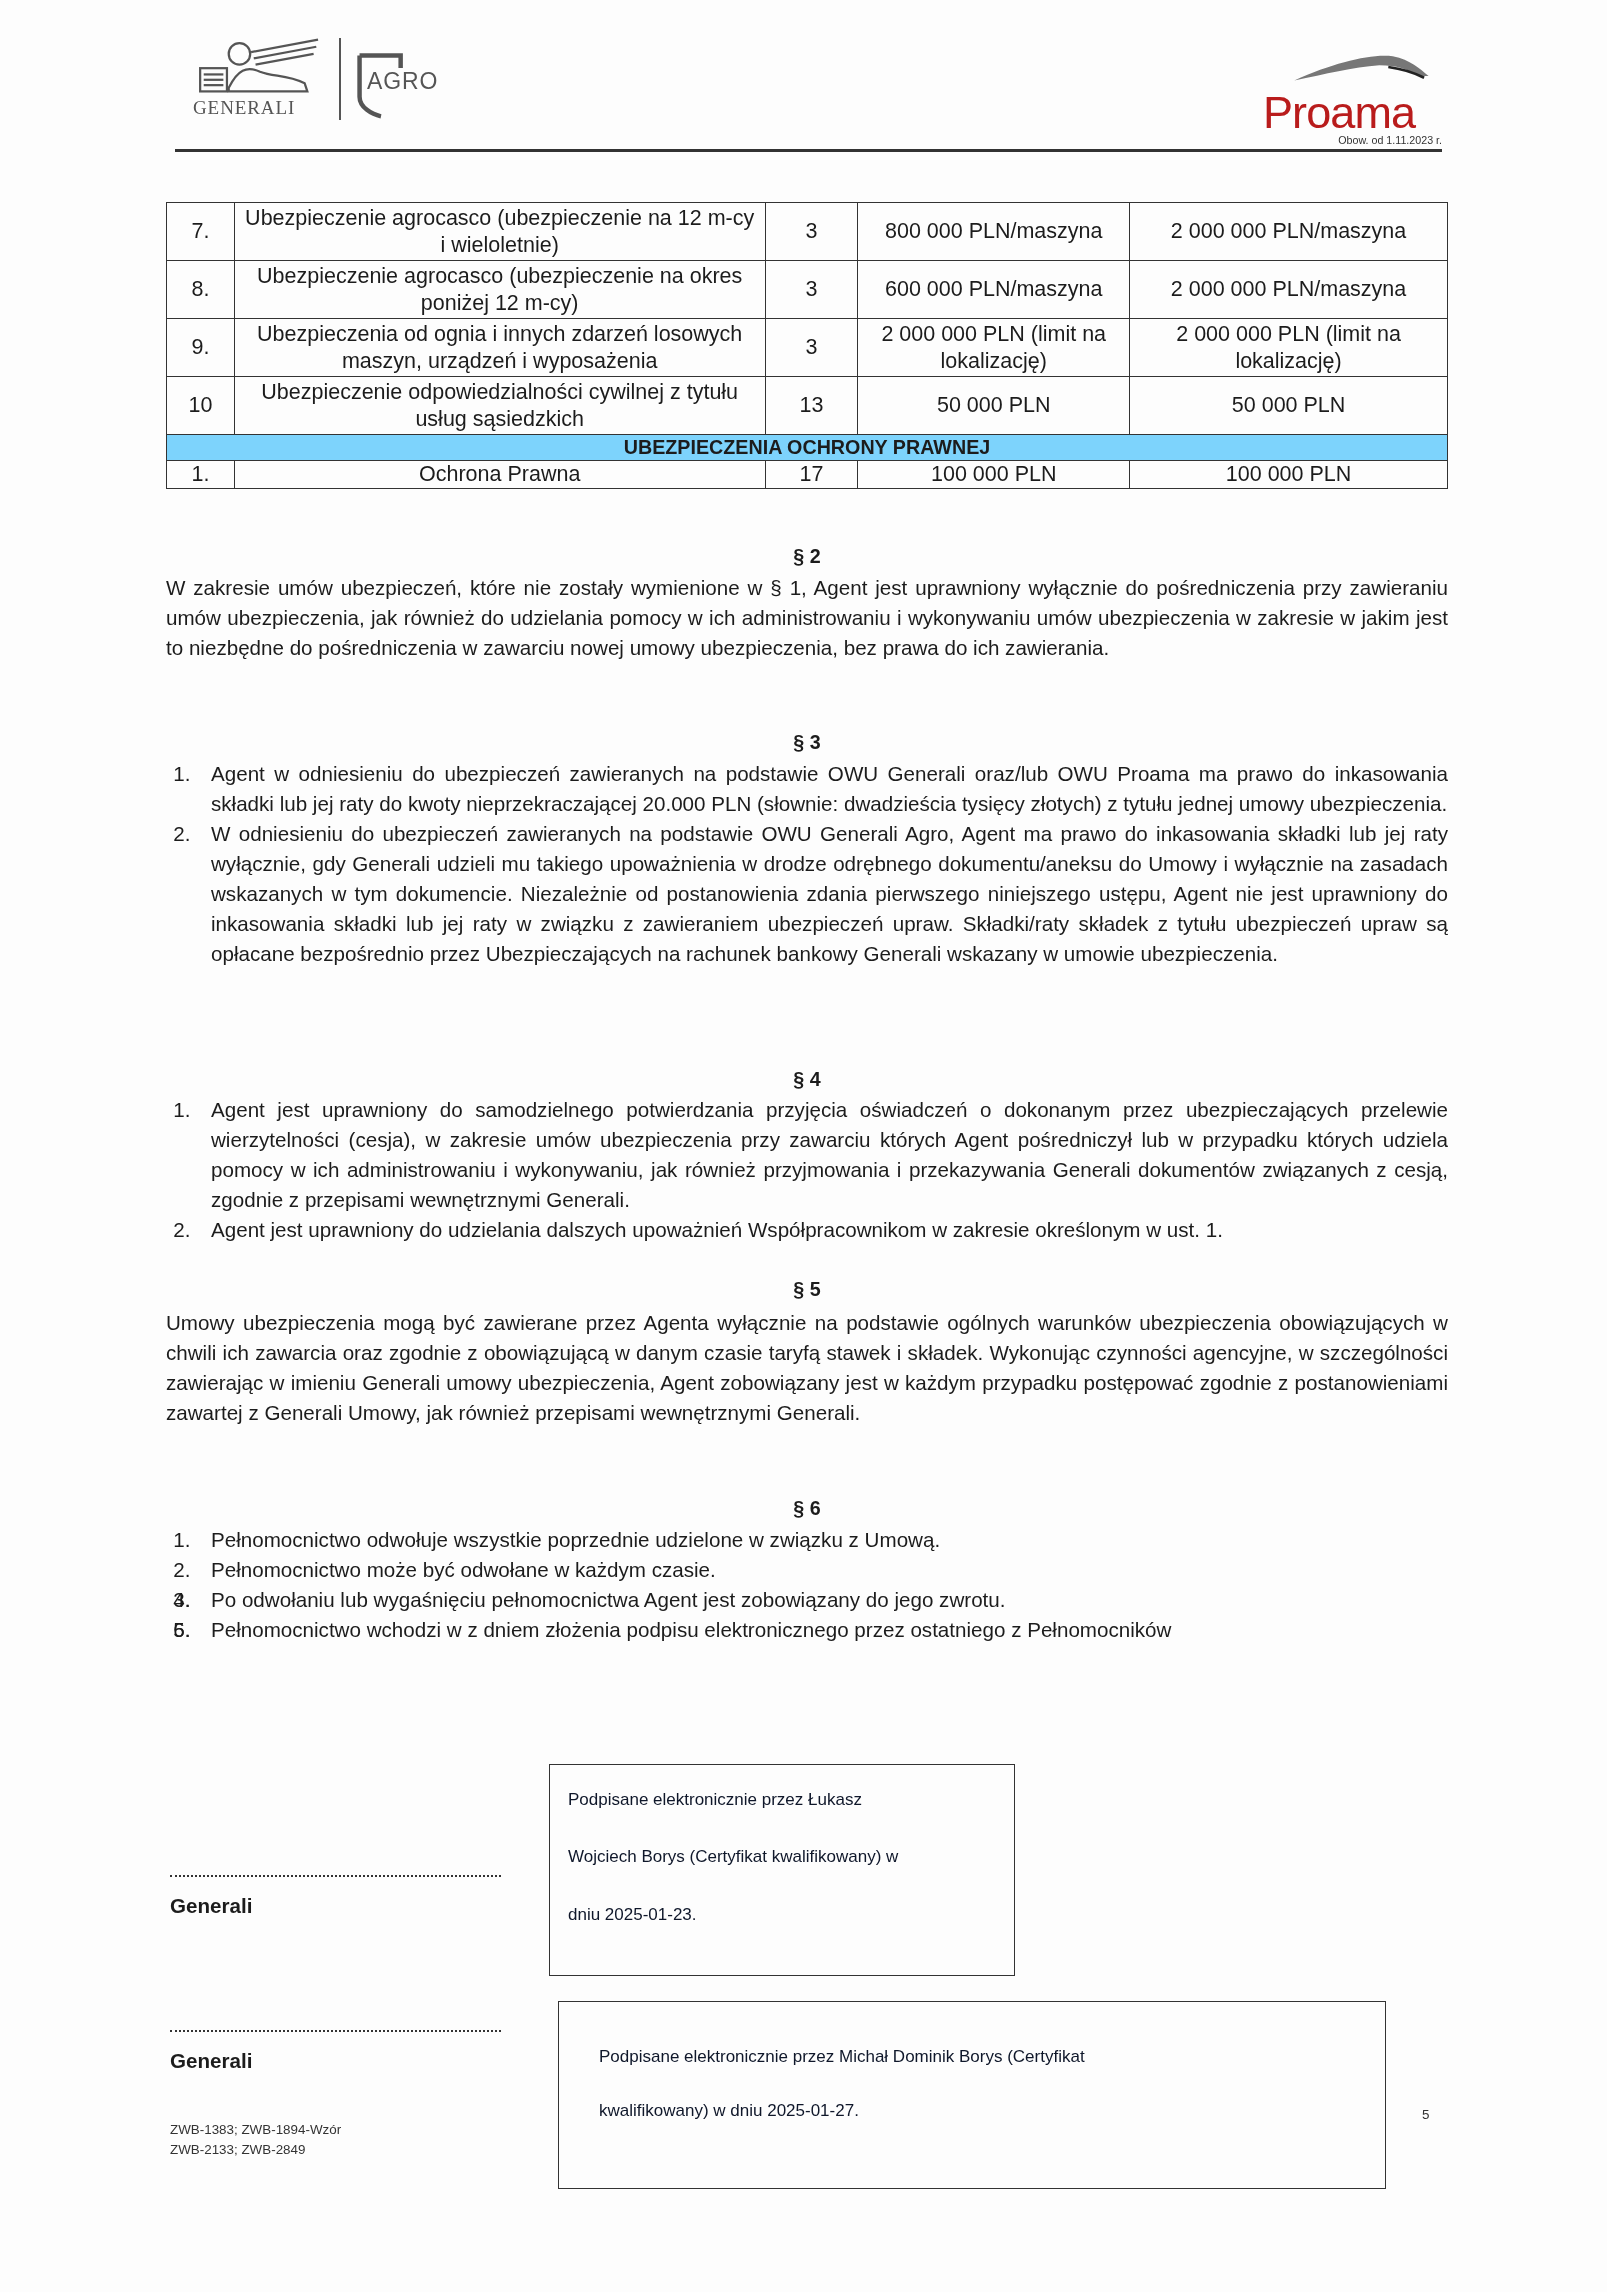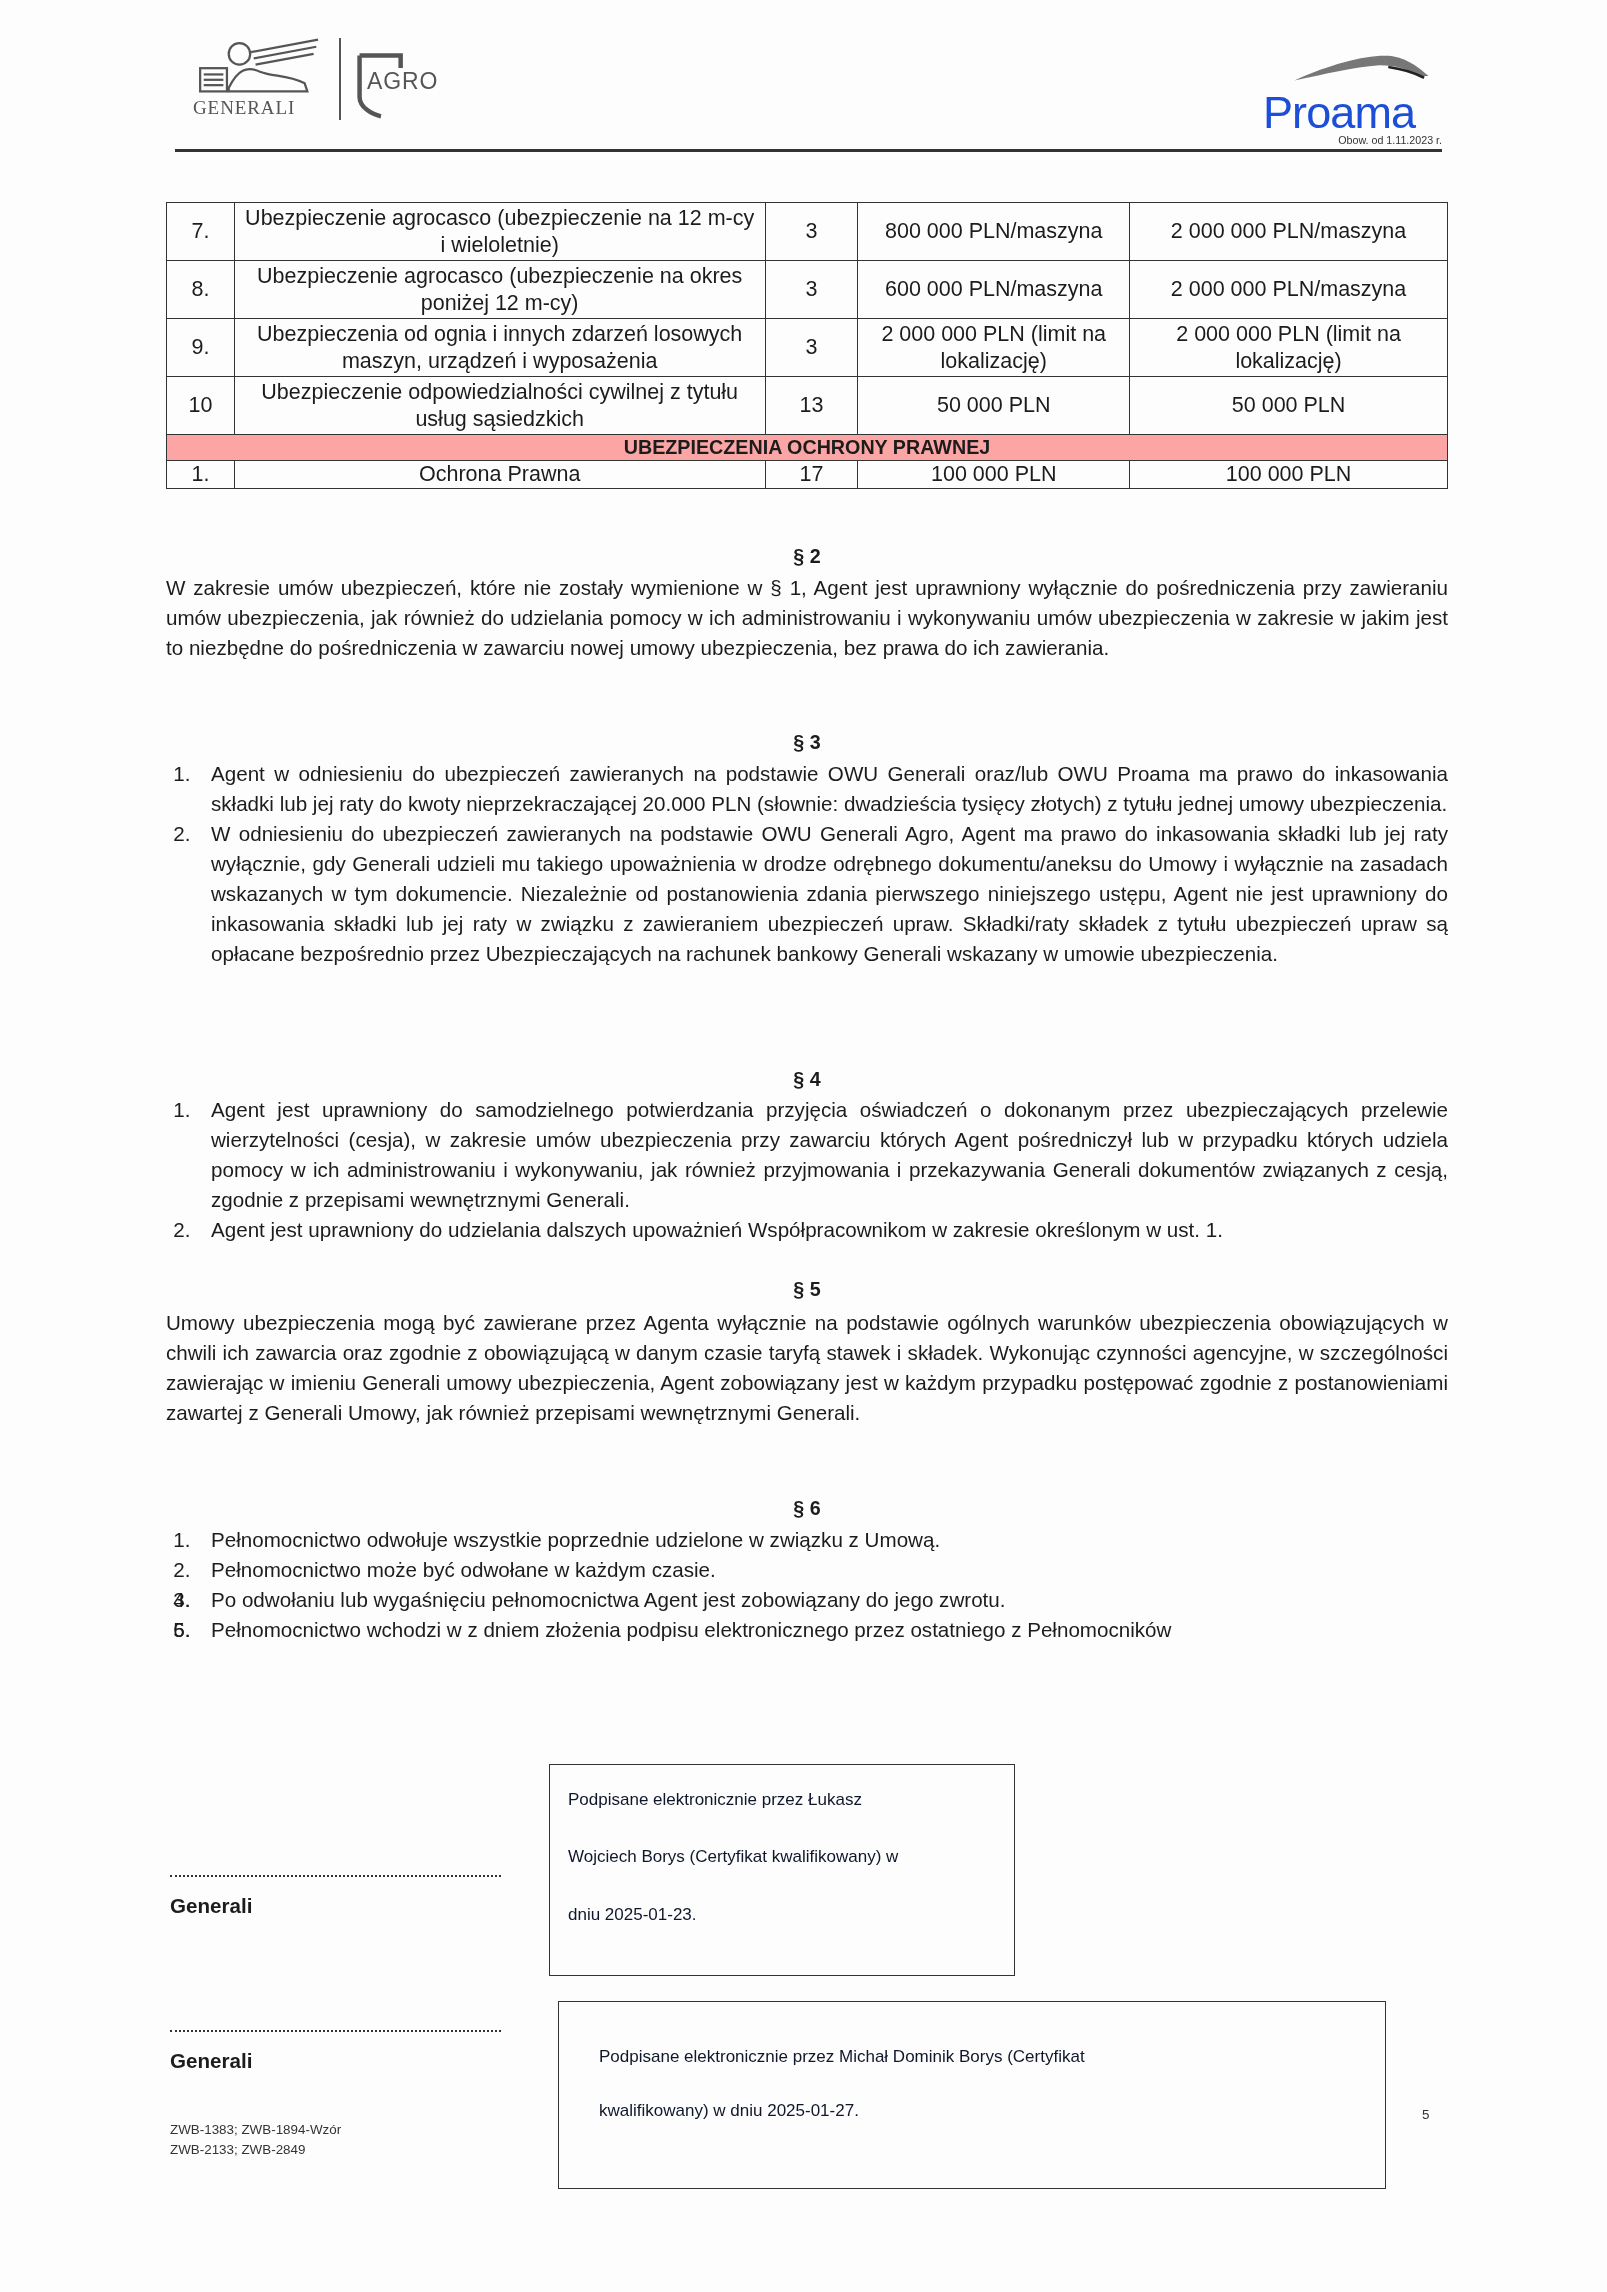--- a/index.html
+++ b/index.html
@@ -8,33 +8,33 @@
     font-family: "Liberation Sans", sans-serif; color: #1c1c1c; overflow: hidden;
   }
   .abs { position: absolute; }
   
   .logo-generali { left: 193px; top: 34px; width: 134px; height: 90px; }
   .logo-generali .word { position: absolute; left: 0; top: 63px; font-family: "Liberation Serif", serif; font-size: 19px; letter-spacing: 0.9px; color: #555; }
   .logo-divider { left: 339px; top: 38px; width: 1.8px; height: 82px; background: #555; }
   .logo-agro { left: 354px; top: 52px; width: 125px; height: 63px; }
   .logo-agro .word { position: absolute; left: 13px; top: 16px; font-family: Liberation Sans, sans-serif; font-size: 23px; color: #555; letter-spacing: 0.9px; }
   .logo-proama { left: 1263px; top: 49px; width: 179px; height: 90px; }
-  .logo-proama .word { position: absolute; left: 0px; top: 38px; font-size: 45px; color: #1d4ed8; letter-spacing: -0.9px; }
+  .logo-proama .word { position: absolute; left: 0px; top: 38px; font-size: 45px; color: #b91c1c; letter-spacing: -0.9px; }
   .effective-date { left: 1272px; top: 134px; width: 170px; text-align: right; font-size: 10.7px; color: #333; }
   .header-rule { left: 175px; top: 149px; width: 1267px; height: 2.7px; background: #333; }
 
   
   table.limits { position: absolute; left: 166px; top: 202px; width: 1282px; border-collapse: collapse; font-size: 21.5px; }
   table.limits td { border: 1.8px solid #333; text-align: center; vertical-align: middle; padding: 0 5.4px; line-height: 27px; }
   table.limits td.num { width: 56px; }
   table.limits td.name { width: 519px; }
   table.limits td.cls { width: 81px; }
   table.limits td.lim1 { width: 260px; }
   table.limits tr.r2 td { height: 57px; }
-  table.limits tr.section td { background: #fca5a5; font-weight: bold; height: 25px; line-height: 23px; font-size: 19.7px; }
+  table.limits tr.section td { background: #7dd3fc; font-weight: bold; height: 25px; line-height: 23px; font-size: 19.7px; }
   table.limits tr.r1 td { height: 27px; }
 
   
   .para-title { position: absolute; left: 166px; width: 1282px; text-align: center; font-weight: bold; font-size: 19.7px; }
   .para { position: absolute; left: 166px; width: 1282px; font-size: 20.6px; line-height: 30px; text-align: justify; }
   ol.items { position: absolute; left: 166px; width: 1282px; margin: 0; padding: 0; list-style: none; font-size: 20.6px; line-height: 30px; }
   ol.items li { position: relative; padding-left: 45px; text-align: justify; }
   ol.items li .n { position: absolute; left: 7.2px; top: 0; }
 
   

